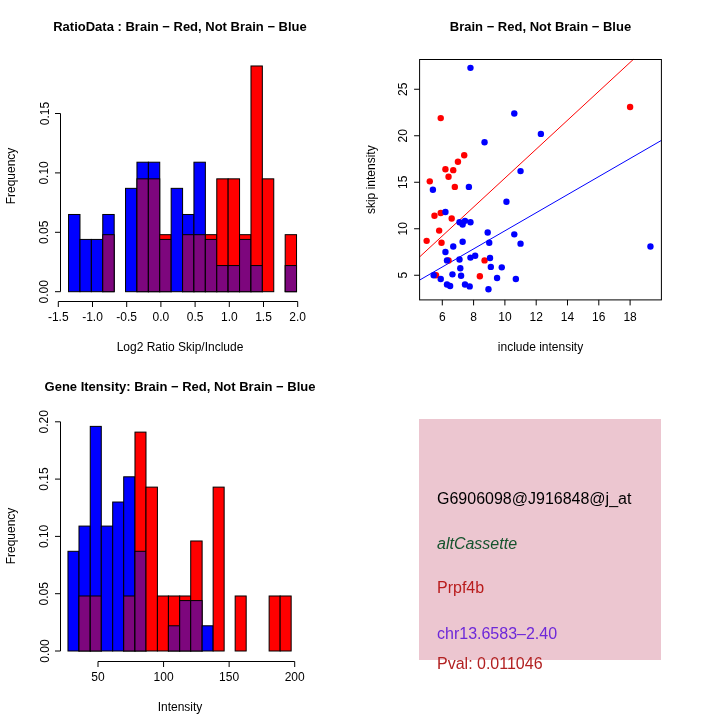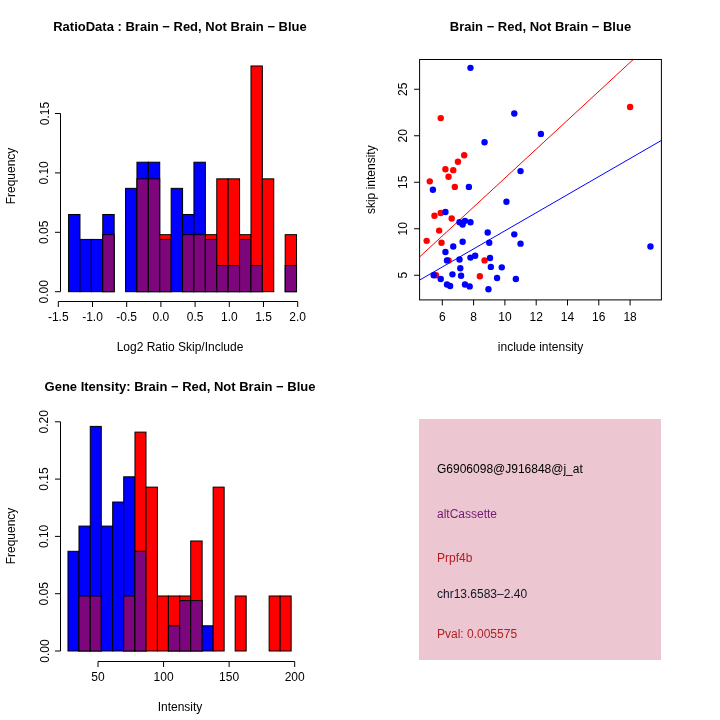--- a/index.html
+++ b/index.html
@@ -2,21 +2,21 @@
 <html><head>
 <meta charset="utf-8">
 <style>
   html,body{margin:0;padding:0;background:#ffffff;}
   .canvas{position:relative;width:720px;height:720px;background:#ffffff;overflow:hidden;
           font-family:"Liberation Sans",sans-serif;}
   .panel{position:absolute;width:360px;height:360px;}
   svg text{font-family:"Liberation Sans",sans-serif;fill:#000;}
   .info-panel{position:absolute;left:360px;top:360px;width:360px;height:360px;}
   .info-box{position:absolute;left:59px;top:59px;width:242px;height:241px;}
-  .iline{position:absolute;left:18px;font-size:12px;white-space:nowrap;letter-spacing:0px;}
+  .iline{position:absolute;left:18px;font-size:16px;white-space:nowrap;letter-spacing:0px;margin-top:28px;}
 </style>
 </head>
 <body>
 
 <div class="canvas">
   <svg class="panel" style="left:0;top:0" viewBox="0 0 360 360" width="360" height="360">
       <g>
         <rect x="68.55999999999999" y="214.48" width="11.42280000000001" height="77.22" fill="#0000FF" stroke="#000" stroke-width="1"></rect>
         <rect x="79.9828" y="239.428" width="11.354399999999998" height="52.27199999999999" fill="#0000FF" stroke="#000" stroke-width="1"></rect>
         <rect x="91.3372" y="239.428" width="11.422799999999995" height="52.27199999999999" fill="#0000FF" stroke="#000" stroke-width="1"></rect>
@@ -227,19 +227,19 @@
       <text x="48.5" y="119.1" text-anchor="middle" font-size="12px" transform="rotate(-90 48.5 119.1)">0.15</text>
       <text x="48.5" y="61.79999999999998" text-anchor="middle" font-size="12px" transform="rotate(-90 48.5 61.79999999999998)">0.20</text>
       <text x="180" y="31" text-anchor="middle" font-size="13px" font-weight="bold">Gene Itensity: Brain − Red, Not Brain − Blue</text>
       <text x="180" y="351" text-anchor="middle" font-size="12px">Intensity</text>
       <text x="15" y="176" text-anchor="middle" font-size="12px" transform="rotate(-90 15 176)">Frequency</text>
     </svg>
 
   <div class="info-panel">
     <div class="info-box" id="info-box" style="background: rgb(236, 198, 208);">
       <div class="iline" style="top: 43px; color: rgb(0, 0, 0);">G6906098@J916848@j_at</div>
-      <div class="iline" style="top: 88px; color: #701a75;">altCassette</div>
+      <div class="iline" style="top: 88px; color: #14532d; font-style: italic;">altCassette</div>
       <div class="iline" style="top: 132px; color: #b91c1c;">Prpf4b</div>
-      <div class="iline" style="top: 168px; color: #0f172a;">chr13.6583–2.40</div>
-      <div class="iline" style="top: 208px; color: rgb(178, 34, 34);">Pval: 0.005575</div>
+      <div class="iline" style="top: 178px; color: #6d28d9;">chr13.6583–2.40</div>
+      <div class="iline" style="top: 208px; color: rgb(178, 34, 34);">Pval: 0.011046</div>
     </div>
   </div>
 </div>
 
 </body></html>

